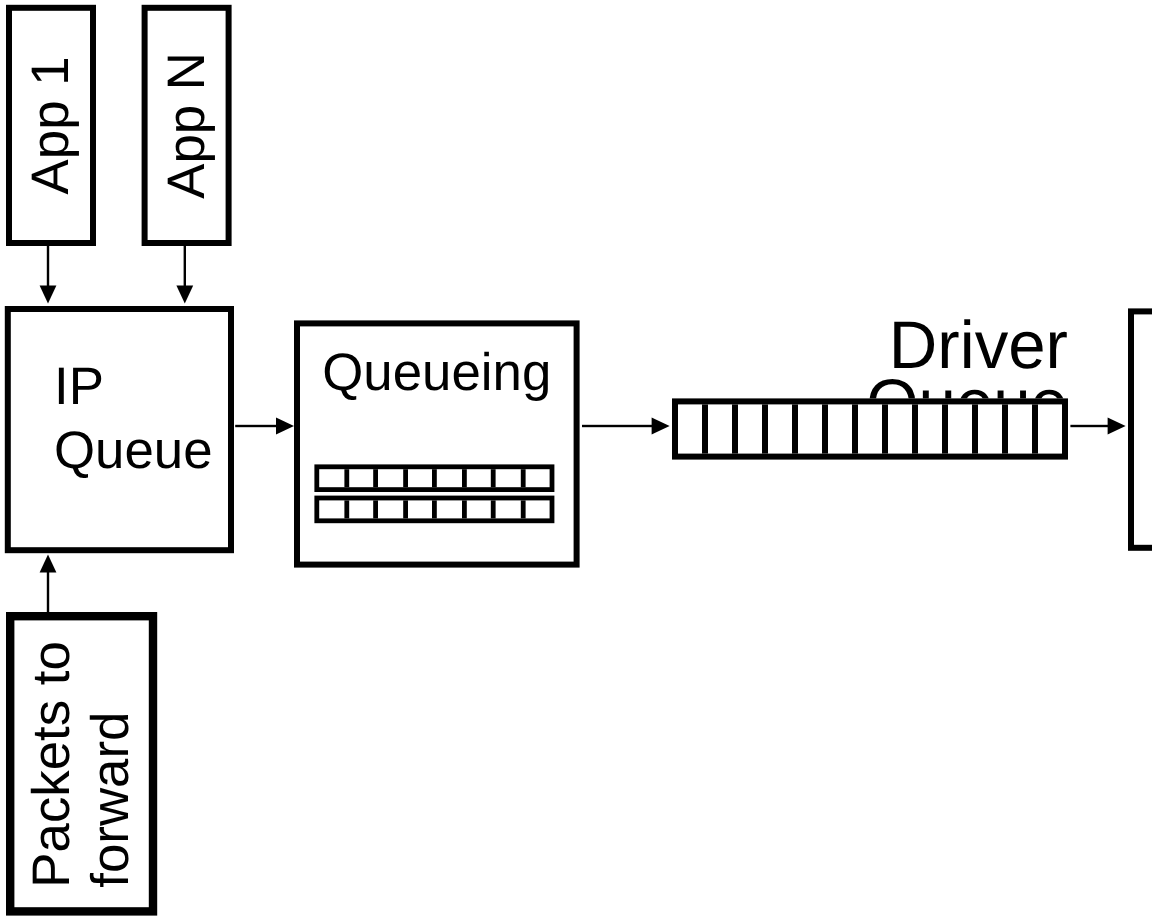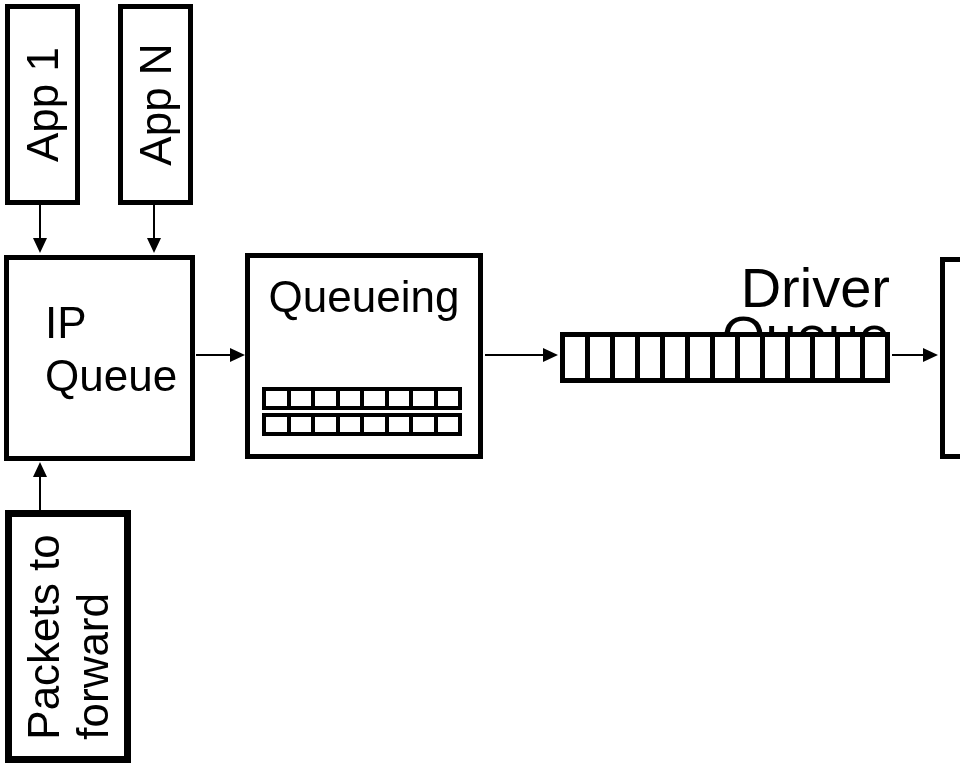--- a/index.html
+++ b/index.html
@@ -43,21 +43,21 @@
   #ar-qdisc-dq{left:485px;top:348px;width:73px;height:14px;}
   #ar-qdisc-dq .shaft{left:0;top:6px;width:60px;height:2px;}
   #ar-qdisc-dq .head{left:58px;top:0;border-top:7px solid transparent;border-bottom:7px solid transparent;border-left:15px solid #000;}
   #ar-dq-nic{left:892px;top:348px;width:46px;height:14px;}
   #ar-dq-nic .shaft{left:0;top:6px;width:33px;height:2px;}
   #ar-dq-nic .head{left:31px;top:0;border-top:7px solid transparent;border-bottom:7px solid transparent;border-left:15px solid #000;}
   
   #app1{left:5px;top:4px;width:75px;height:201px;}
   #appN{left:118px;top:4px;width:75px;height:201px;}
   #ipstack{left:4px;top:255px;width:191px;height:206px;}
-  #qdisc{left:245px;top:253px;width:238px;height:206px;}
+  #qdisc{left:245px;top:267px;width:238px;height:206px;}
   #packets{left:5px;top:510px;width:126px;height:253px;}
   #nic{left:940px;top:257px;width:40px;height:202px;}
 </style>
 </head>
 <body>
 
 <div id="canvas">
 
   <div class="box" id="app1">
     <div class="vcenter">

